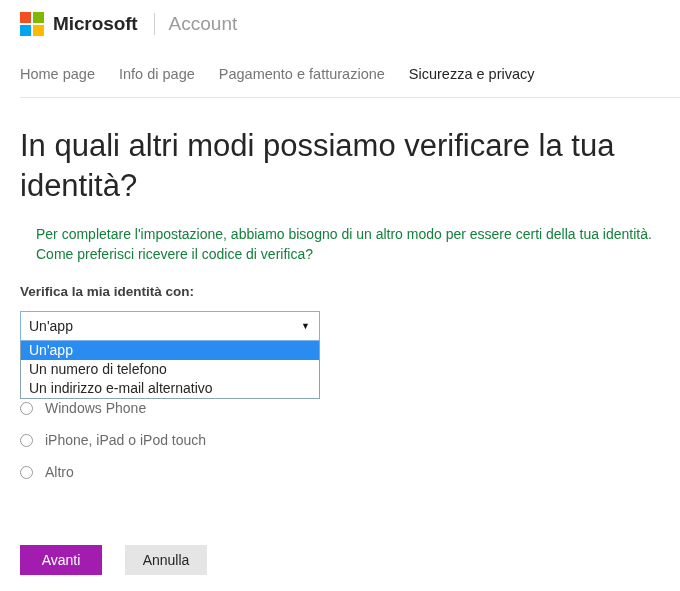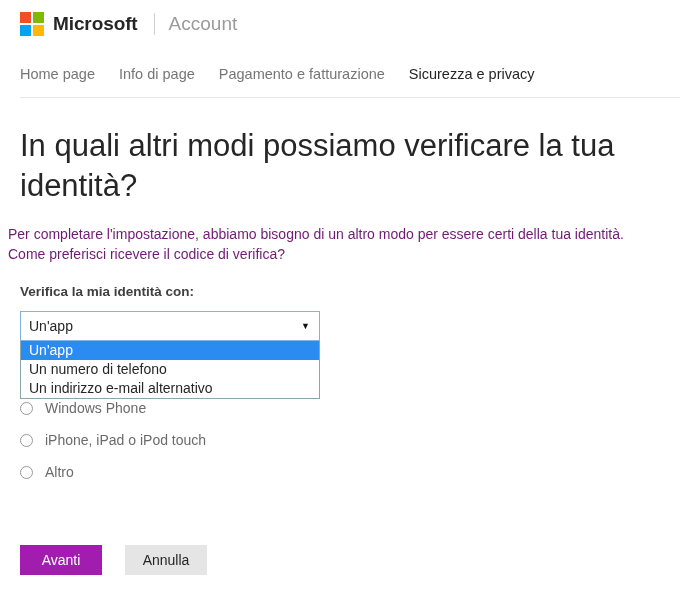--- a/index.html
+++ b/index.html
@@ -97,26 +97,26 @@
     top: 126px;
     width: 640px;
     font-size: 31px;
     font-weight: normal;
     line-height: 40px;
     color: #262626;
     margin: 0;
   }
   .intro {
     position: absolute;
-    left: 8px;
+    left: 36px;
     top: 224px;
     width: 636px;
     font-size: 14px;
     line-height: 20px;
-    color: #701a75;
+    color: #15803d;
     margin: 0;
   }
 
   
   .field-label {
     position: absolute;
     left: 20px;
     top: 284px;
     font-size: 13.5px;
     font-weight: bold;

